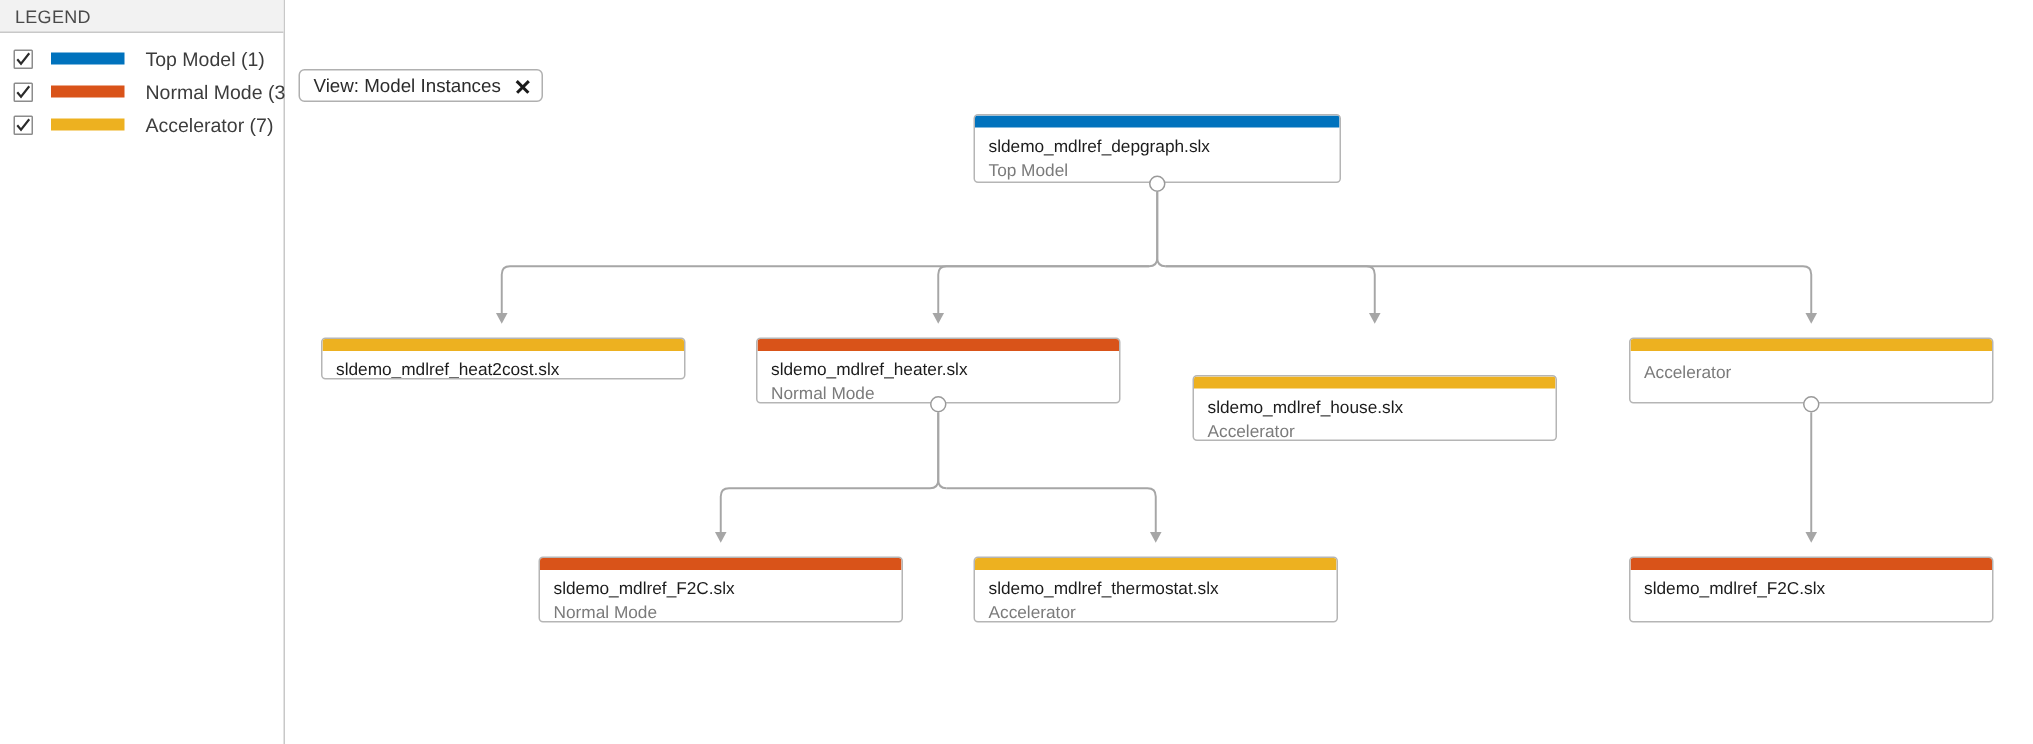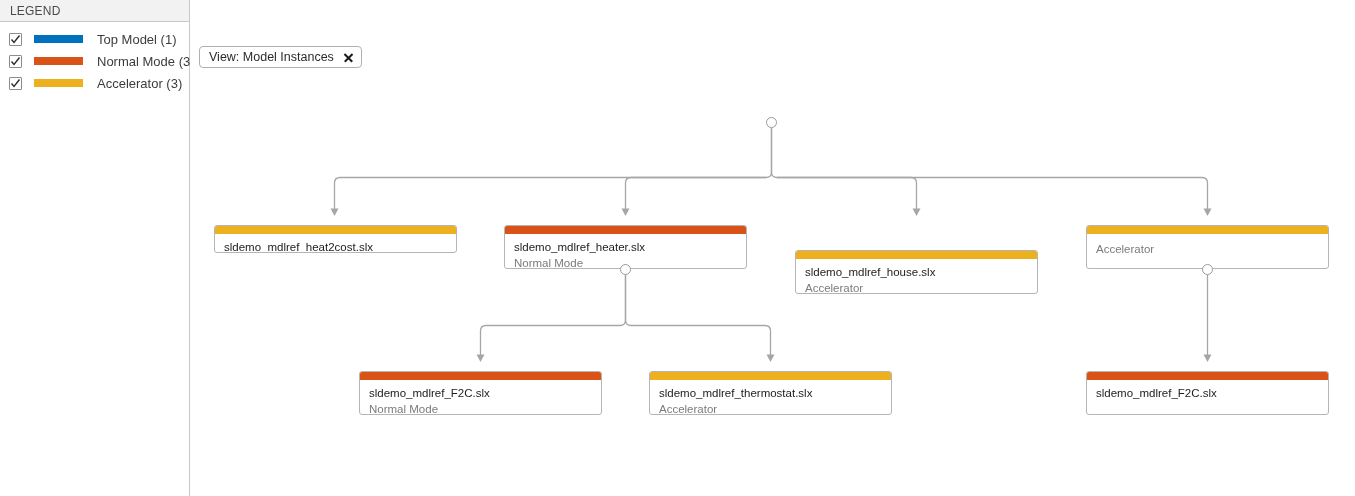--- a/index.html
+++ b/index.html
@@ -208,21 +208,21 @@
         <span class="lg-label">Normal Mode (3)</span>
       </div>
 
       <div class="legend-row">
         <span class="lg-checkbox">
           <svg width="11" height="11" viewBox="0 0 11 11" aria-hidden="true">
             <polyline points="1.5,5.5 4,8.5 9.5,1.5" fill="none" stroke="#2b2b2b" stroke-width="1.4"></polyline>
           </svg>
         </span>
         <span class="lg-swatch" style="background:#EDB120"></span>
-        <span class="lg-label">Accelerator (3)</span>
+        <span class="lg-label">Accelerator (7)</span>
       </div>
 
     </div>
   </div>
 
   <div class="canvas">
 
     <div class="view-chip">
       <span>View: Model Instances</span>
       <span class="close-x"></span>
@@ -251,20 +251,27 @@
         <path d="M435.5,275 L435.5,320 Q435.5,325.5 441,325.5"></path>
 
         <path d="M430,325.5 L296,325.5 Q290.5,325.5 290.5,331 L290.5,355" marker-end="url(#arrow)"></path>
 
         <path d="M441,325.5 L575,325.5 Q580.5,325.5 580.5,331 L580.5,355" marker-end="url(#arrow)"></path>
 
         <path d="M1017.5,275 L1017.5,355" marker-end="url(#arrow)"></path>
       </g>
     </svg>
 
+    <div class="node" style="left:459px; top:76px; width:245px; height:46px;">
+      <div class="node-bar" style="background:#0072BD"></div>
+      <div class="node-body">
+        <div class="node-title">sldemo_mdlref_depgraph.slx</div>
+        <div class="node-sub">Top Model</div>
+      </div>
+    </div>
     <span class="port" style="left:576px; top:116.5px;"></span>
 
     <div class="node" style="left:24px; top:225px; width:243px; height:28px;">
       <div class="node-bar" style="background:#EDB120"></div>
       <div class="node-body">
         <div class="node-title">sldemo_mdlref_heat2cost.slx</div>
         <div class="node-sub">Accelerator</div>
       </div>
     </div>
 

